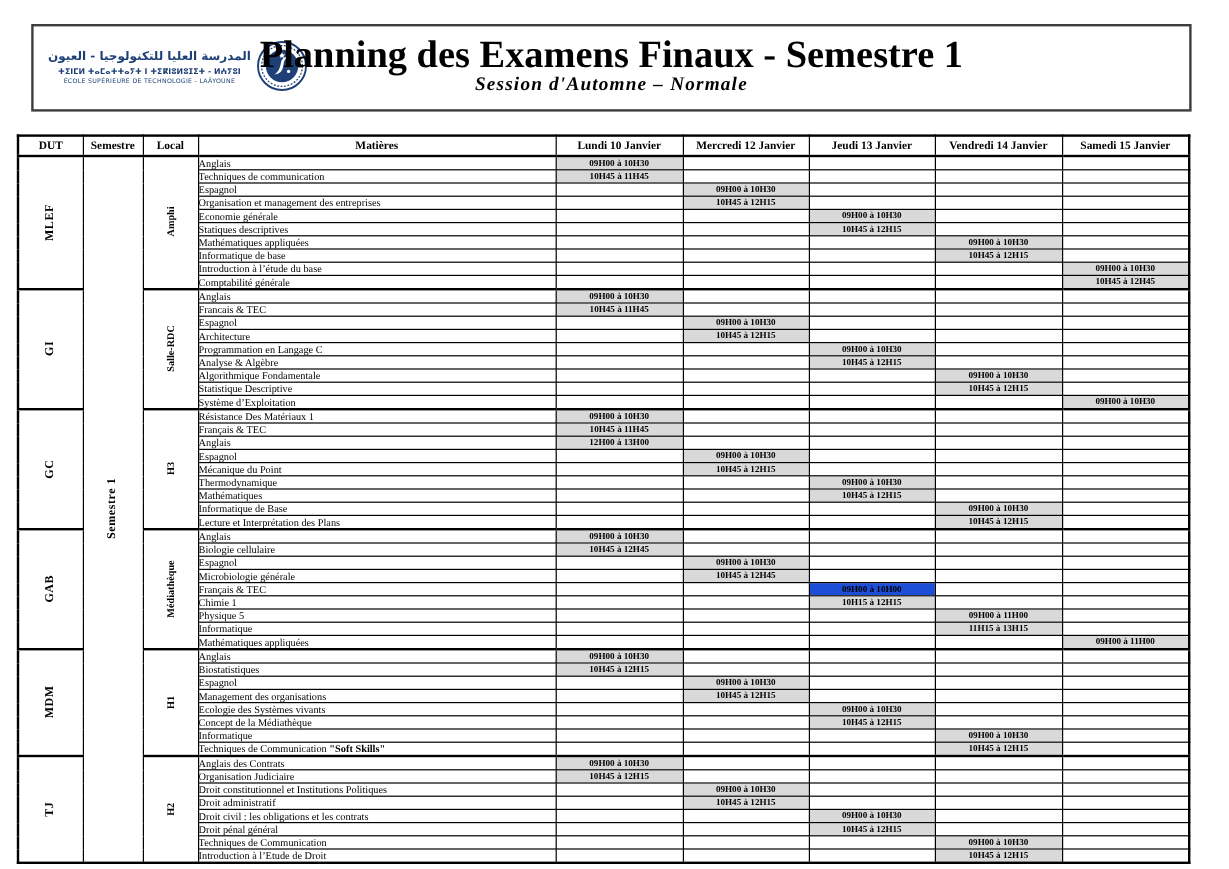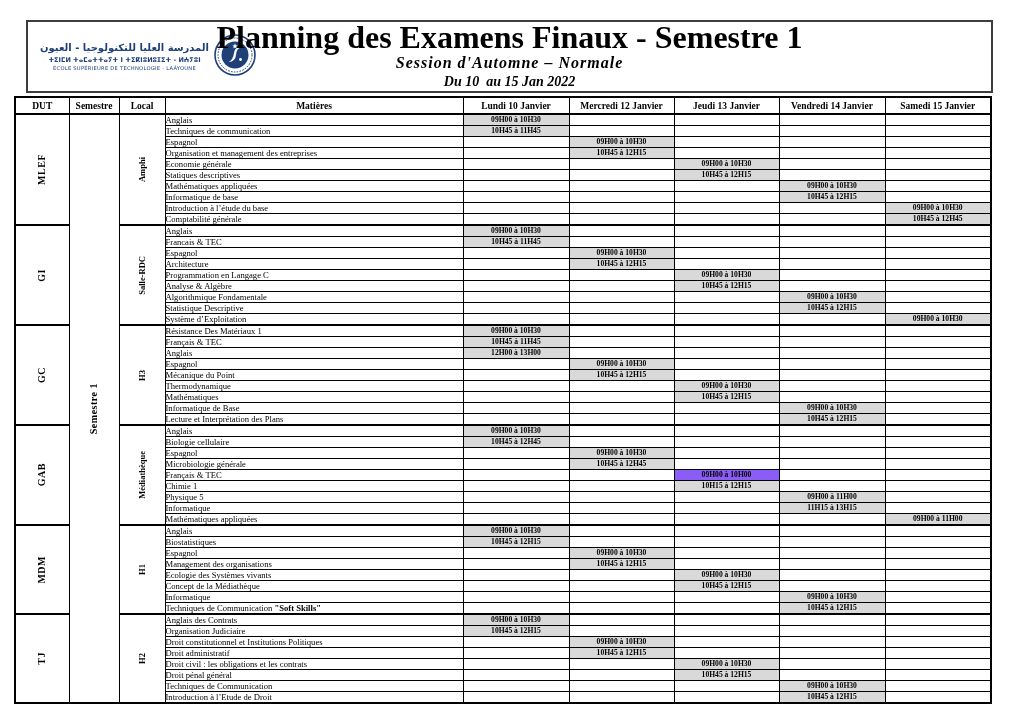--- a/index.html
+++ b/index.html
@@ -21,21 +21,21 @@
   .logo-fr{font-size:5.2px;letter-spacing:.25px;margin-top:1px;}
   .titles{
     position:absolute;inset:0;display:flex;flex-direction:column;justify-content:center;
     text-align:center;pointer-events:none;
   }
   .title1{font-size:32px;font-weight:bold;line-height:28px;}
   .title2{font-size:16px;font-weight:bold;font-style:italic;line-height:23px;letter-spacing:1px;}
   .title3{font-size:14px;font-weight:bold;font-style:italic;line-height:16px;white-space:pre;}
   
   table.schedule{
-    position:absolute;left:14px;top:96px;width:976px;
+    position:absolute;left:14px;top:112px;width:976px;
     border-collapse:collapse;table-layout:fixed;border:2px solid #000;
   }
   .schedule th,.schedule td{border:1px solid #000;padding:0;overflow:hidden;}
   .schedule thead th{
     height:15px;font-size:9.5px;font-weight:bold;text-align:center;
     border-bottom:2px solid #000;background:#fff;
   }
   .schedule tbody td{height:10px;line-height:10px;}
   .m-cell{font-size:8.6px;text-align:left;padding-left:3px;white-space:nowrap;}
   .t-cell{font-size:7.6px;font-weight:bold;text-align:center;}
@@ -67,21 +67,20 @@
         <circle cx="21" cy="21" r="13.5" fill="#1e4077"></circle>
         <path d="M14.5 28 Q19 26 20 19 Q21 12.5 27 13.5 Q22.5 14 22 21 Q21.5 27.5 14.5 28 Z" fill="#ffffff"></path>
         <circle cx="26.5" cy="25.5" r="1.4" fill="#ffffff"></circle>
         <path d="M21 9.5 l0.8 1.7 1.8 0.2 -1.3 1.2 0.3 1.8 -1.6 -0.9 -1.6 0.9 0.3 -1.8 -1.3 -1.2 1.8 -0.2 Z" fill="#ffffff"></path>
       </svg>
     </span>
   </div>
   <div class="titles">
     <div class="title1">Planning des Examens Finaux - Semestre 1</div>
     <div class="title2">Session d'Automne – Normale</div>
-    <div class="title3">Du 10  au 15 Jan 2022</div>
   </div>
 </div>
 
 <table class="schedule">
   <colgroup>
     <col style="width:54px">
       <col style="width:50px">
       <col style="width:46px">
       <col style="width:298px">
     <col style="width:106px">
@@ -366,21 +365,21 @@
         <td class="e-cell"></td>
         <td class="t-cell" style="background: rgb(217, 217, 217);">10H45 à 12H45</td>
         <td class="e-cell"></td>
         <td class="e-cell"></td>
         <td class="e-cell"></td>
       </tr>
       <tr>
         <td class="m-cell">Français &amp; TEC</td>
         <td class="e-cell"></td>
         <td class="e-cell"></td>
-        <td class="t-cell" style="background: #8b5cf6; margin-top: 11px;">09H00 à 10H00</td>
+        <td class="t-cell" style="background: #1d4ed8; margin-top: 11px;">09H00 à 10H00</td>
         <td class="e-cell"></td>
         <td class="e-cell"></td>
       </tr>
       <tr>
         <td class="m-cell">Chimie 1</td>
         <td class="e-cell"></td>
         <td class="e-cell"></td>
         <td class="t-cell" style="background: rgb(217, 217, 217);">10H15 à 12H15</td>
         <td class="e-cell"></td>
         <td class="e-cell"></td>

